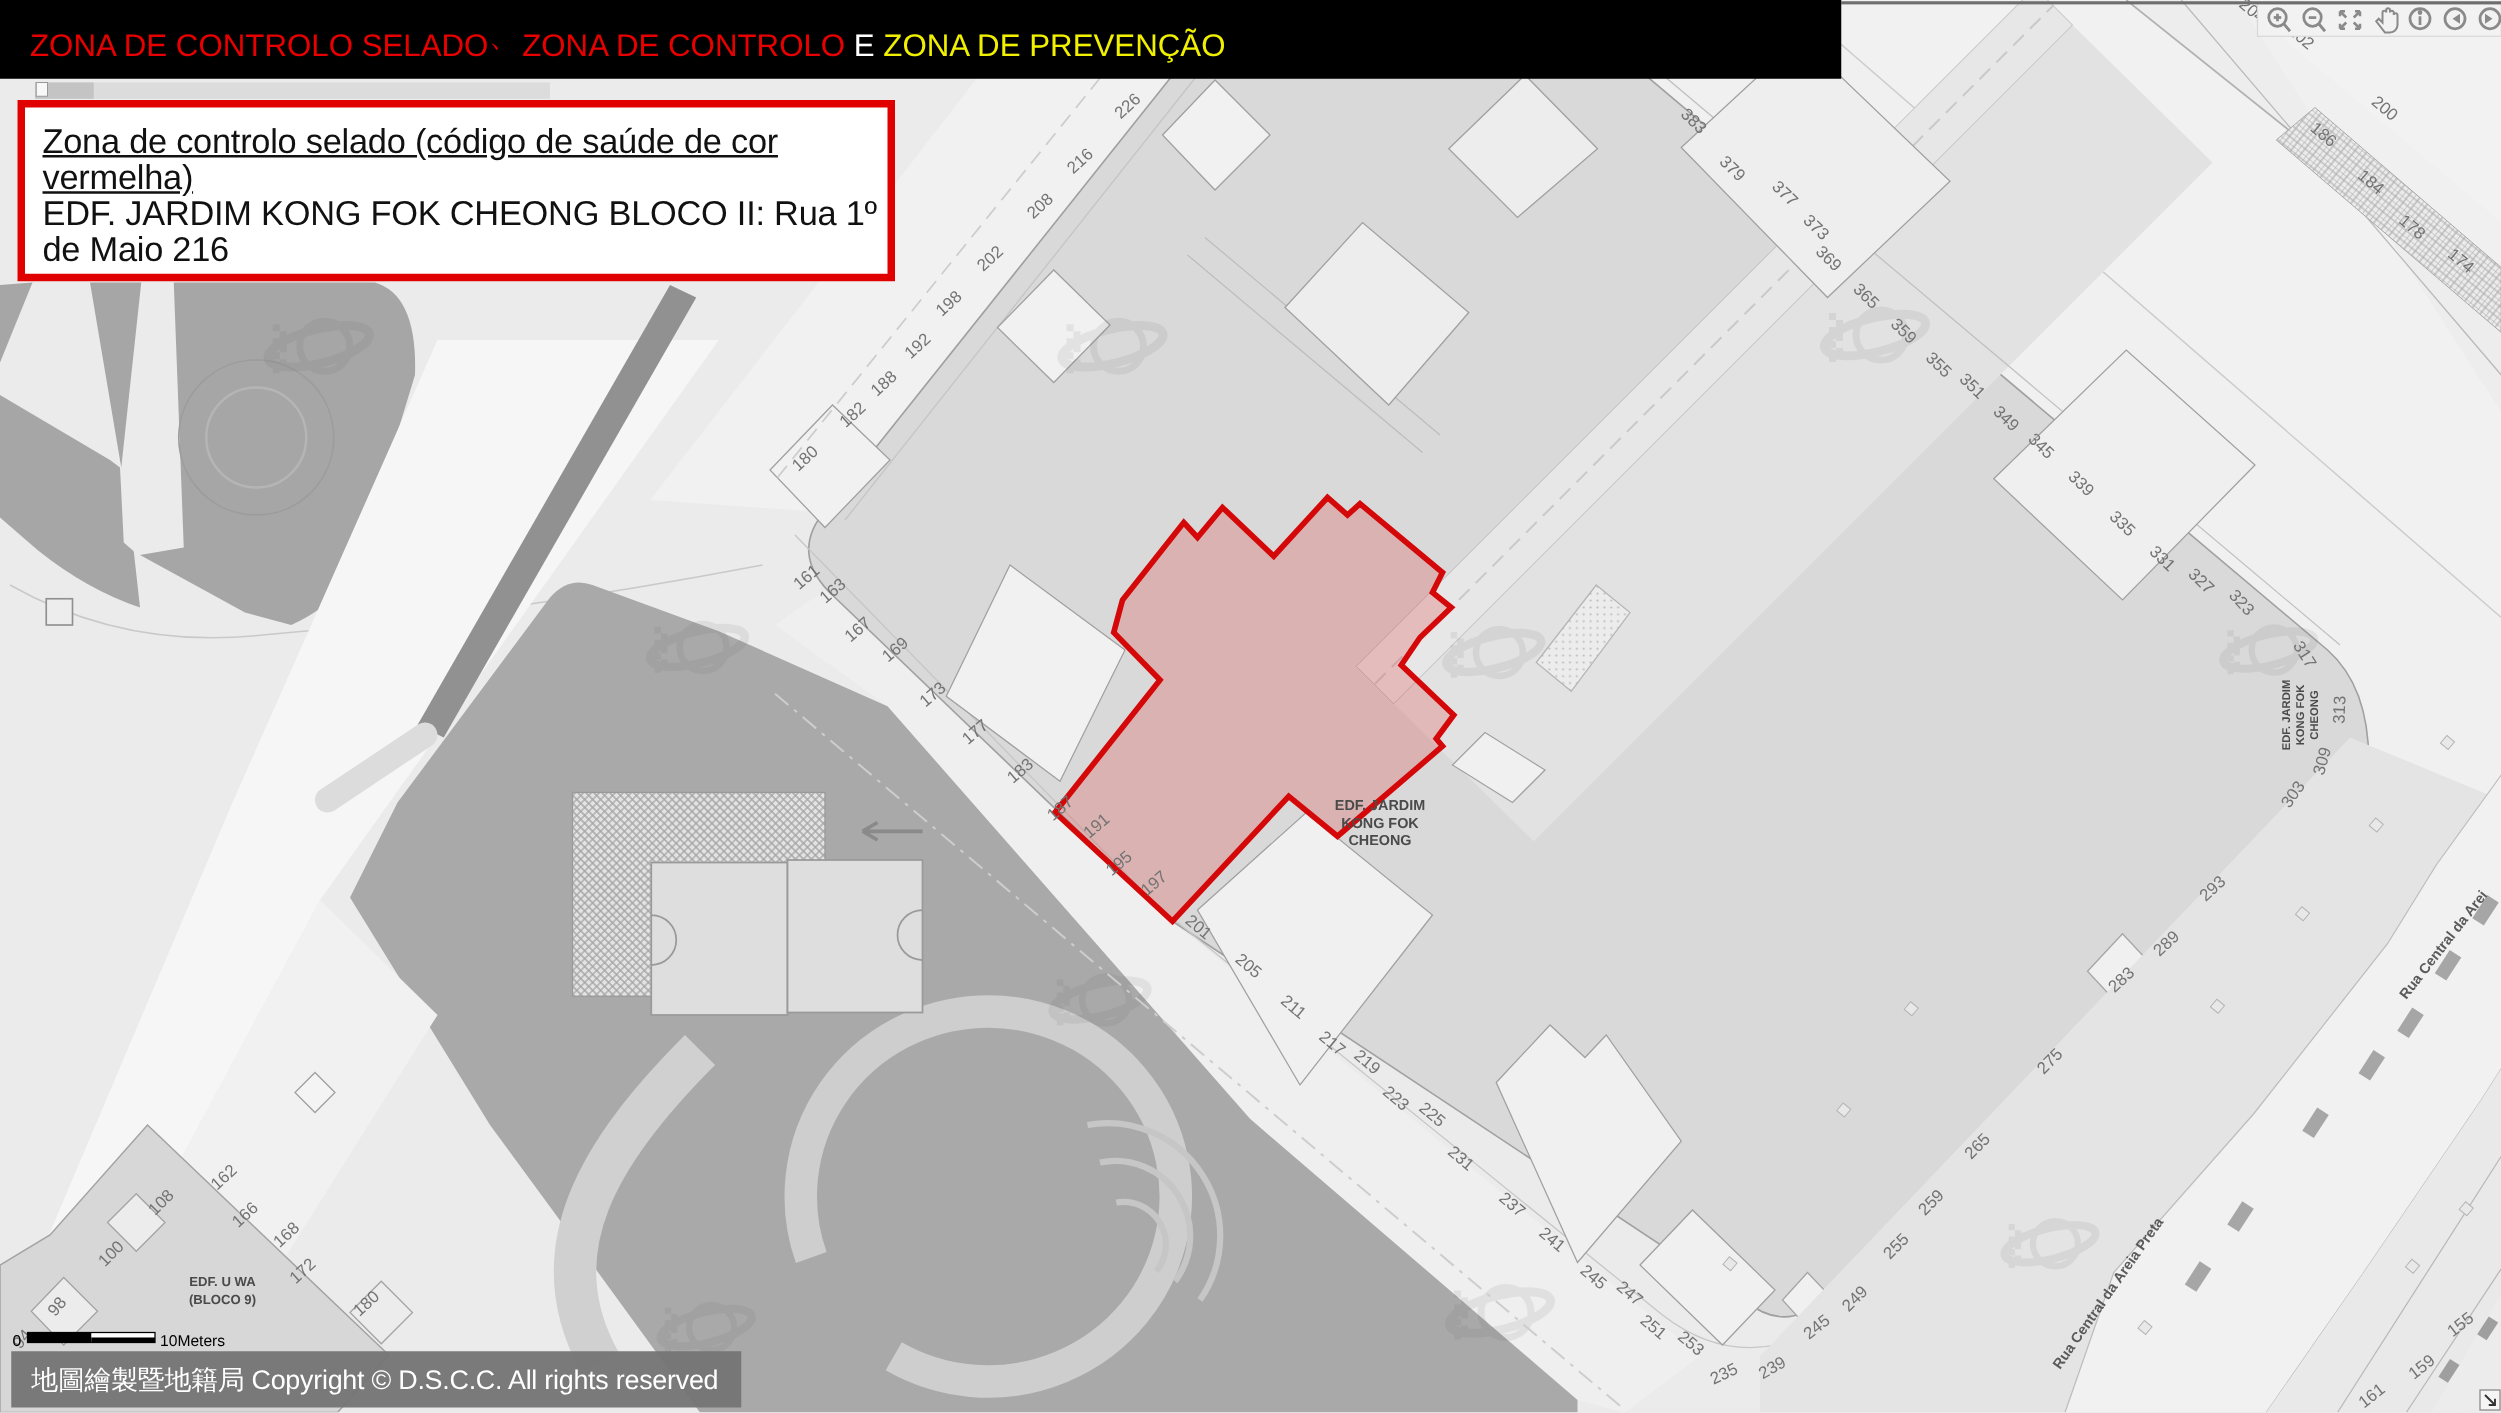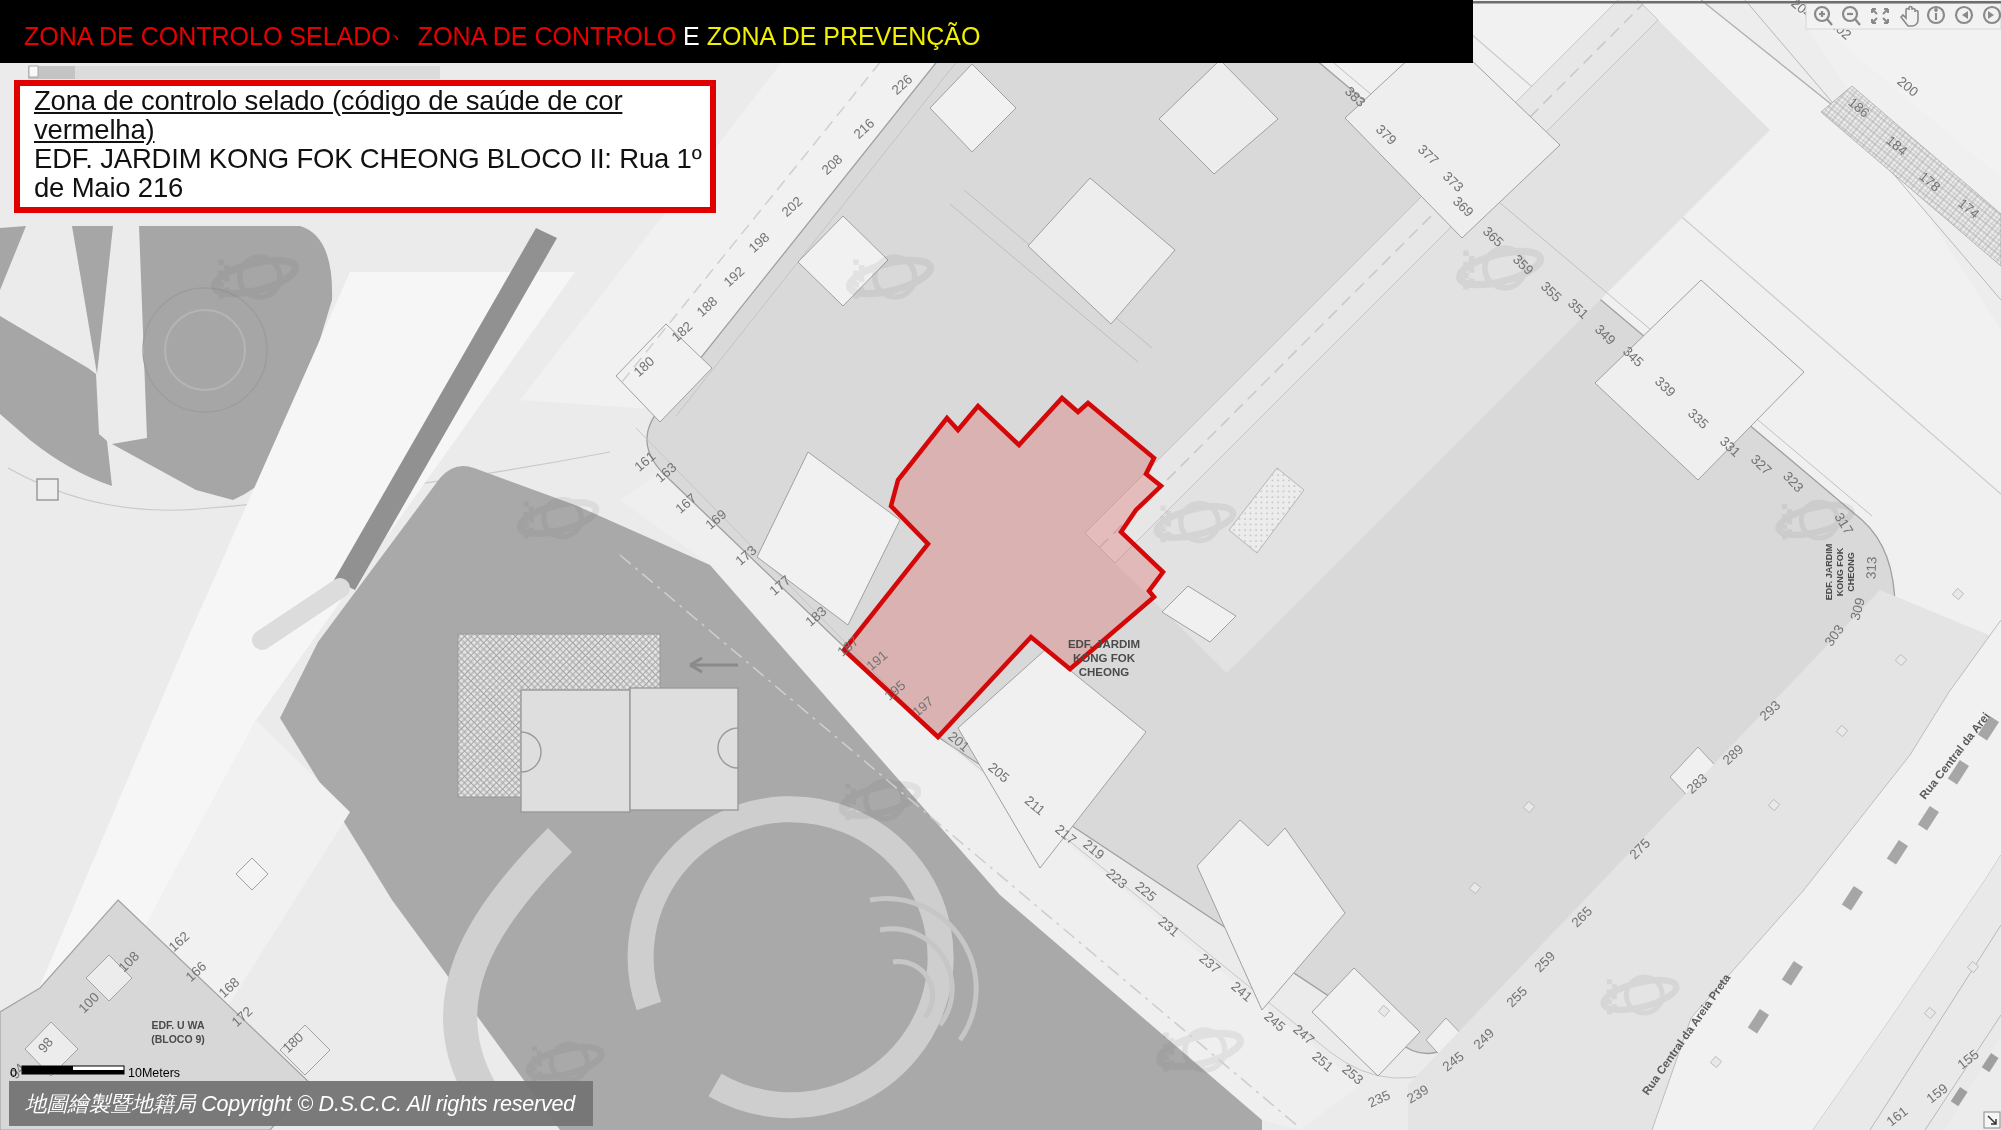--- a/index.html
+++ b/index.html
@@ -1,24 +1,24 @@
 <!DOCTYPE html>
 <html><head>
 <meta charset="utf-8">
 <style>
   html,body{margin:0;padding:0;background:#ebebeb;}
   #stage{position:relative;width:2001px;height:1130px;overflow:hidden;background:#ebebeb;font-family:"Liberation Sans", sans-serif;}
   #titlebar{position:absolute;left:0;top:0;width:1473px;height:63px;background:#000;display:flex;align-items:center;}
   #titlebar .t{font-size:25px;font-weight:400;white-space:nowrap;margin-left:24px;}
   .red{color:#e80000;} .yel{color:#f0f000;} .wht{color:#fff;}
   .cjc{display:inline-block;width:27px;overflow:hidden;}
-  #infobox{position:absolute;left:14px;top:80px;width:672px;background:#fff;border:6px solid #e10000;padding:0 4px 5px 14px;}
+  #infobox{position:absolute;left:14px;top:80px;width:672px;background:#fff;border:6px solid #e10000;padding:12px 4px 5px 14px;}
   #infobox .l{font-size:27.5px;color:#111;line-height:29px;letter-spacing:-0.2px;}
   #copybar{position:absolute;left:9px;top:1081px;width:584px;height:45px;background:rgba(116,116,116,0.95);color:#fff;display:flex;align-items:center;}
-  #copybar .c{font-size:21.5px;margin-left:16px;white-space:nowrap;letter-spacing:-0.2px;font-style:italic;}
+  #copybar .c{font-size:21.5px;margin-left:16px;white-space:nowrap;letter-spacing:-0.2px;}
 </style>
 </head>
 <body>
 <div id="stage">
 
   <svg id="map" width="2001" height="1130" viewBox="0 0 2001 1130" style="position:absolute;left:0;top:0">
     <defs>
       <pattern id="xh" width="9" height="9" patternUnits="userSpaceOnUse" patternTransform="rotate(45)">
         <rect width="9" height="9" fill="#e3e3e3"></rect>
         <path d="M0,0H9M0,4.5H9M0,9H9" stroke="#a3a3a3" stroke-width="1"></path>

